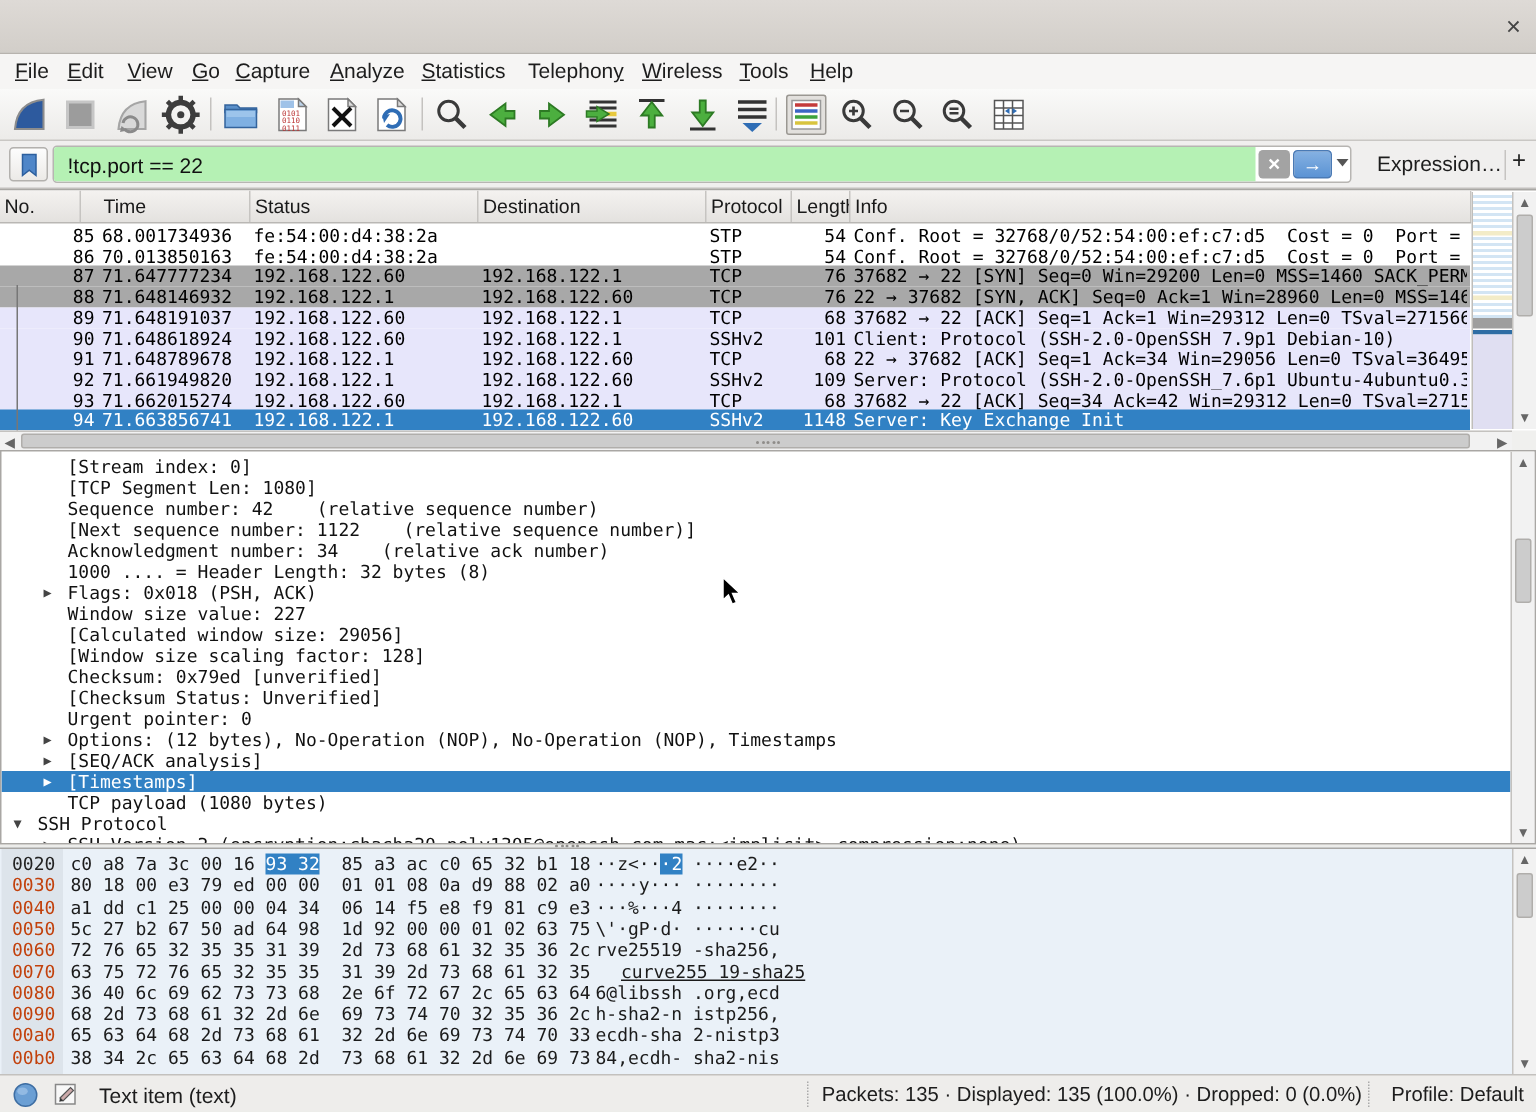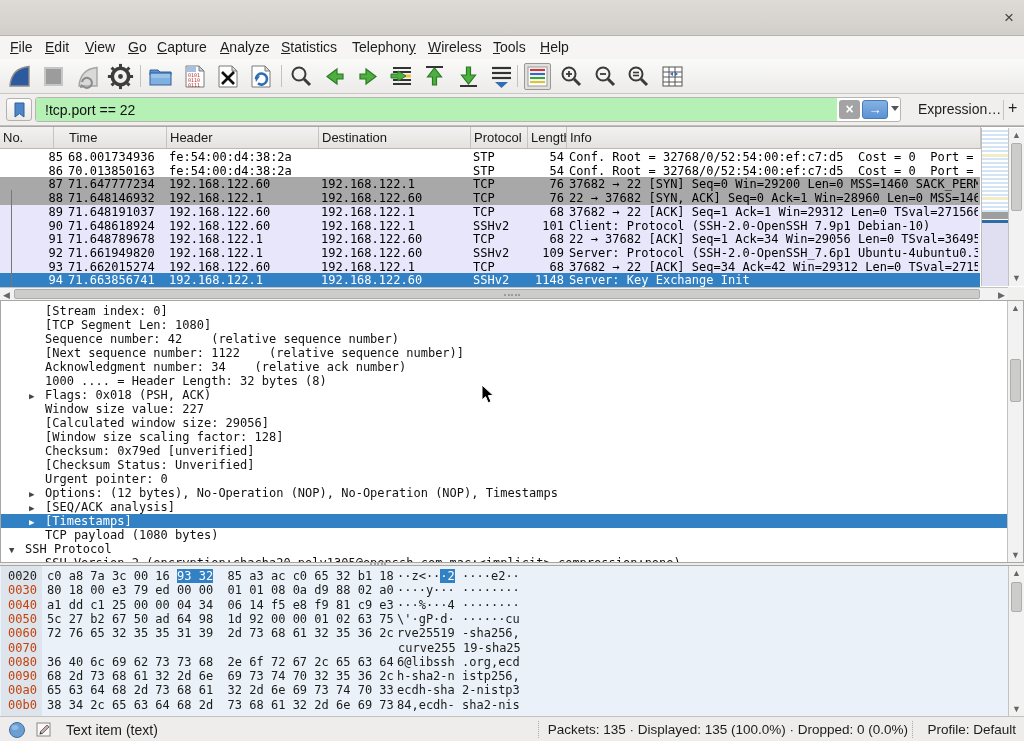--- a/index.html
+++ b/index.html
@@ -247,21 +247,21 @@
   </div>
   <div class="abs" id="expression-label">Expression…</div>
   <div class="abs" id="exp-sep"></div>
   <div class="abs" id="add-filter">+</div>
 </div>
 
 <div class="abs" id="packetlist">
   <div class="abs" id="pl-header">
       <div class="hcell" style="left: 0px; width: 54px;">No.</div>
       <div class="hcell" style="left: 66px; width: 101px;">Time</div>
-      <div class="hcell" style="left: 167px; width: 152px;">Header</div>
+      <div class="hcell" style="left: 167px; width: 152px;">Status</div>
       <div class="hcell" style="left: 319px; width: 152px;">Destination</div>
       <div class="hcell" style="left: 471px; width: 57px;">Protocol</div>
       <div class="hcell" style="left: 528px; width: 39px;">Length</div>
       <div class="hcell" style="left: 567px; width: 414px;">Info</div>
     </div>
   <div class="abs" id="pl-rows">
       <div class="prow bg-white" style="top: 0px;"><span class="pcell" style="left: 2px; width: 61px; text-align: right;">85</span><span class="pcell" style="left: 68px; width: 96px; text-align: left;">68.001734936</span><span class="pcell" style="left: 169px; width: 147px; text-align: left;">fe:54:00:d4:38:2a</span><span class="pcell" style="left: 321px; width: 147px; text-align: left;"></span><span class="pcell" style="left: 473px; width: 52px; text-align: left;">STP</span><span class="pcell" style="left: 530px; width: 34px; text-align: right;">54</span><span class="pcell" style="left: 569px; width: 409px; text-align: left;">Conf. Root = 32768/0/52:54:00:ef:c7:d5  Cost = 0  Port = </span></div>
       <div class="prow bg-white" style="top: 13.7px;"><span class="pcell" style="left: 2px; width: 61px; text-align: right;">86</span><span class="pcell" style="left: 68px; width: 96px; text-align: left;">70.013850163</span><span class="pcell" style="left: 169px; width: 147px; text-align: left;">fe:54:00:d4:38:2a</span><span class="pcell" style="left: 321px; width: 147px; text-align: left;"></span><span class="pcell" style="left: 473px; width: 52px; text-align: left;">STP</span><span class="pcell" style="left: 530px; width: 34px; text-align: right;">54</span><span class="pcell" style="left: 569px; width: 409px; text-align: left;">Conf. Root = 32768/0/52:54:00:ef:c7:d5  Cost = 0  Port = </span></div>
       <div class="prow bg-gray" style="top: 27.4px;"><span class="pcell" style="left: 2px; width: 61px; text-align: right;">87</span><span class="pcell" style="left: 68px; width: 96px; text-align: left;">71.647777234</span><span class="pcell" style="left: 169px; width: 147px; text-align: left;">192.168.122.60</span><span class="pcell" style="left: 321px; width: 147px; text-align: left;">192.168.122.1</span><span class="pcell" style="left: 473px; width: 52px; text-align: left;">TCP</span><span class="pcell" style="left: 530px; width: 34px; text-align: right;">76</span><span class="pcell" style="left: 569px; width: 409px; text-align: left;">37682 → 22 [SYN] Seq=0 Win=29200 Len=0 MSS=1460 SACK_PERM</span></div>
       <div class="prow bg-gray" style="top: 41.1px;"><span class="pcell" style="left: 2px; width: 61px; text-align: right;">88</span><span class="pcell" style="left: 68px; width: 96px; text-align: left;">71.648146932</span><span class="pcell" style="left: 169px; width: 147px; text-align: left;">192.168.122.1</span><span class="pcell" style="left: 321px; width: 147px; text-align: left;">192.168.122.60</span><span class="pcell" style="left: 473px; width: 52px; text-align: left;">TCP</span><span class="pcell" style="left: 530px; width: 34px; text-align: right;">76</span><span class="pcell" style="left: 569px; width: 409px; text-align: left;">22 → 37682 [SYN, ACK] Seq=0 Ack=1 Win=28960 Len=0 MSS=146</span></div>
@@ -360,21 +360,21 @@
   </div>
 
 <div class="abs" id="hexpane">
   <div class="abs" id="hex-offcol"></div>
   <div id="hex-rows">
       <div class="hrow" style="top: 3px; left: 0px; width: 1000px;"><span class="hoff cur" style="position: absolute; left: 8px;">0020</span><span style="position: absolute; left: 47px;">c0 a8 7a 3c 00 16 <span class="hl">93 32</span>  85 a3 ac c0 65 32 b1 18</span><span style="position: absolute; left: 397px;">··z&lt;··<span class="hl">·2</span> ····e2··</span></div>
       <div class="hrow" style="top: 17.3px; left: 0px; width: 1000px;"><span class="hoff" style="position: absolute; left: 8px;">0030</span><span style="position: absolute; left: 47px;">80 18 00 e3 79 ed 00 00  01 01 08 0a d9 88 02 a0</span><span style="position: absolute; left: 397px;">····y··· ········</span></div>
       <div class="hrow" style="top: 31.6px; left: 0px; width: 1000px;"><span class="hoff" style="position: absolute; left: 8px;">0040</span><span style="position: absolute; left: 47px;">a1 dd c1 25 00 00 04 34  06 14 f5 e8 f9 81 c9 e3</span><span style="position: absolute; left: 397px;">···%···4 ········</span></div>
       <div class="hrow" style="top: 45.9px; left: 0px; width: 1000px;"><span class="hoff" style="position: absolute; left: 8px;">0050</span><span style="position: absolute; left: 47px;">5c 27 b2 67 50 ad 64 98  1d 92 00 00 01 02 63 75</span><span style="position: absolute; left: 397px;">\'·gP·d· ······cu</span></div>
       <div class="hrow" style="top: 60.2px; left: 0px; width: 1000px;"><span class="hoff" style="position: absolute; left: 8px;">0060</span><span style="position: absolute; left: 47px;">72 76 65 32 35 35 31 39  2d 73 68 61 32 35 36 2c</span><span style="position: absolute; left: 397px;">rve25519 -sha256,</span></div>
-      <div class="hrow" style="top: 74.5px; left: 0px; width: 1000px;"><span class="hoff" style="position: absolute; left: 8px;">0070</span><span style="position: absolute; left: 398px;">curve255 19-sha25</span></div>
+      <div class="hrow" style="top: 74.5px; left: 0px; width: 1000px;"><span class="hoff" style="position: absolute; left: 8px;">0070</span><span style="position: absolute; left: 47px;">63 75 72 76 65 32 35 35  31 39 2d 73 68 61 32 35</span><span style="position: absolute; left: 414px; text-decoration: underline;">curve255 19-sha25</span></div>
       <div class="hrow" style="top: 88.8px; left: 0px; width: 1000px;"><span class="hoff" style="position: absolute; left: 8px;">0080</span><span style="position: absolute; left: 47px;">36 40 6c 69 62 73 73 68  2e 6f 72 67 2c 65 63 64</span><span style="position: absolute; left: 397px;">6@libssh .org,ecd</span></div>
       <div class="hrow" style="top: 103.1px; left: 0px; width: 1000px;"><span class="hoff" style="position: absolute; left: 8px;">0090</span><span style="position: absolute; left: 47px;">68 2d 73 68 61 32 2d 6e  69 73 74 70 32 35 36 2c</span><span style="position: absolute; left: 397px;">h-sha2-n istp256,</span></div>
       <div class="hrow" style="top: 117.4px; left: 0px; width: 1000px;"><span class="hoff" style="position: absolute; left: 8px;">00a0</span><span style="position: absolute; left: 47px;">65 63 64 68 2d 73 68 61  32 2d 6e 69 73 74 70 33</span><span style="position: absolute; left: 397px;">ecdh-sha 2-nistp3</span></div>
       <div class="hrow" style="top: 131.7px; left: 0px; width: 1000px;"><span class="hoff" style="position: absolute; left: 8px;">00b0</span><span style="position: absolute; left: 47px;">38 34 2c 65 63 64 68 2d  73 68 61 32 2d 6e 69 73</span><span style="position: absolute; left: 397px;">84,ecdh- sha2-nis</span></div>
     </div>
   <div class="abs sb-v" style="left:1008px; top:0px; width:16px; height:150px;">
     <div class="sb-arrow" style="top:2px;">▲</div>
     <div class="sb-handle" style="left:2px; top:16px; width:11px; height:30px;"></div>
     <div class="sb-arrow" style="bottom:2px;">▼</div>
   </div>

